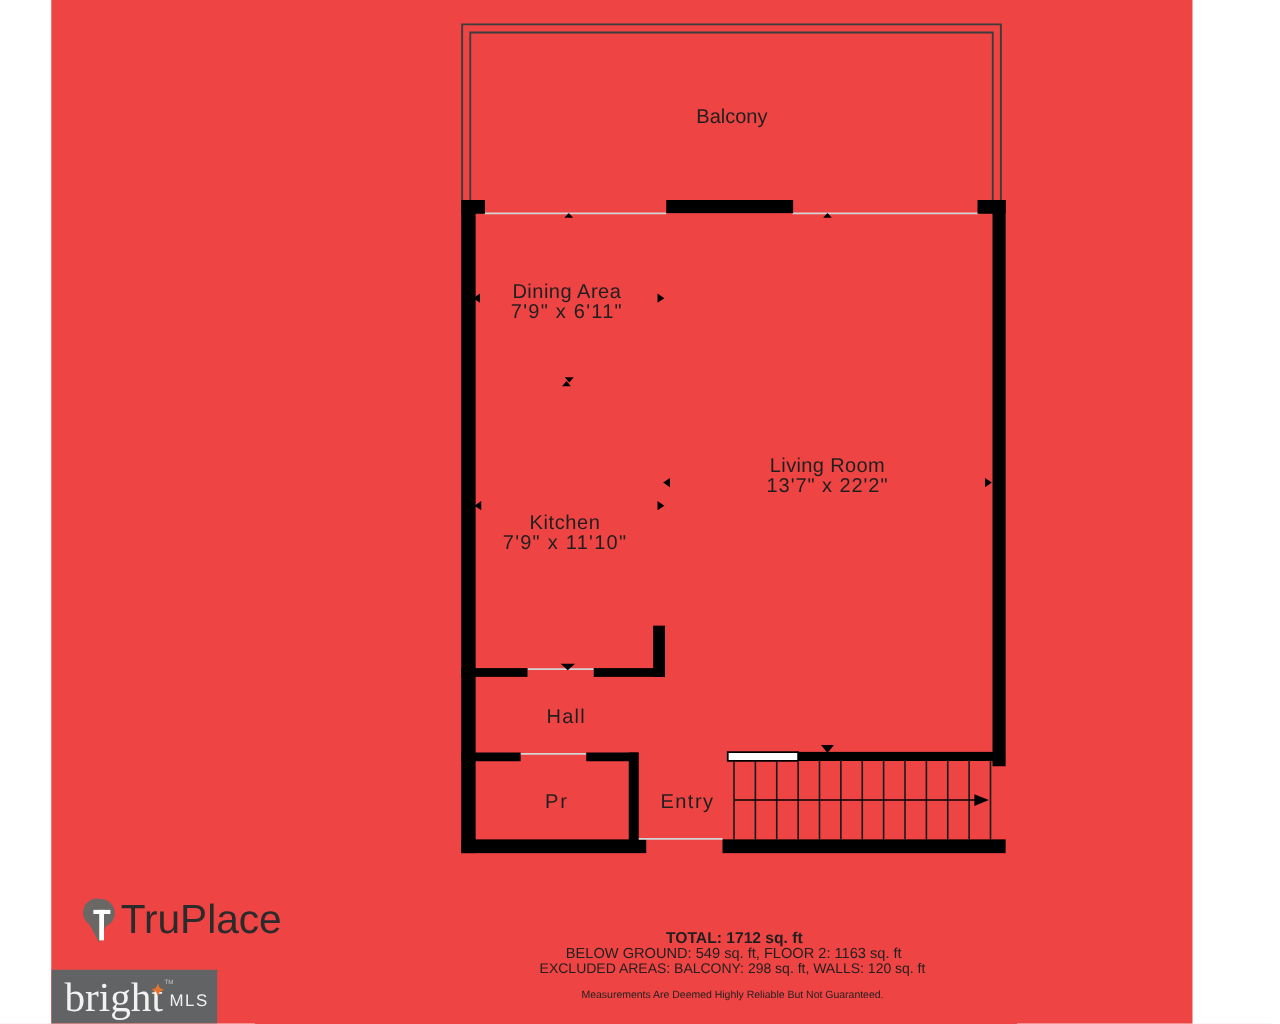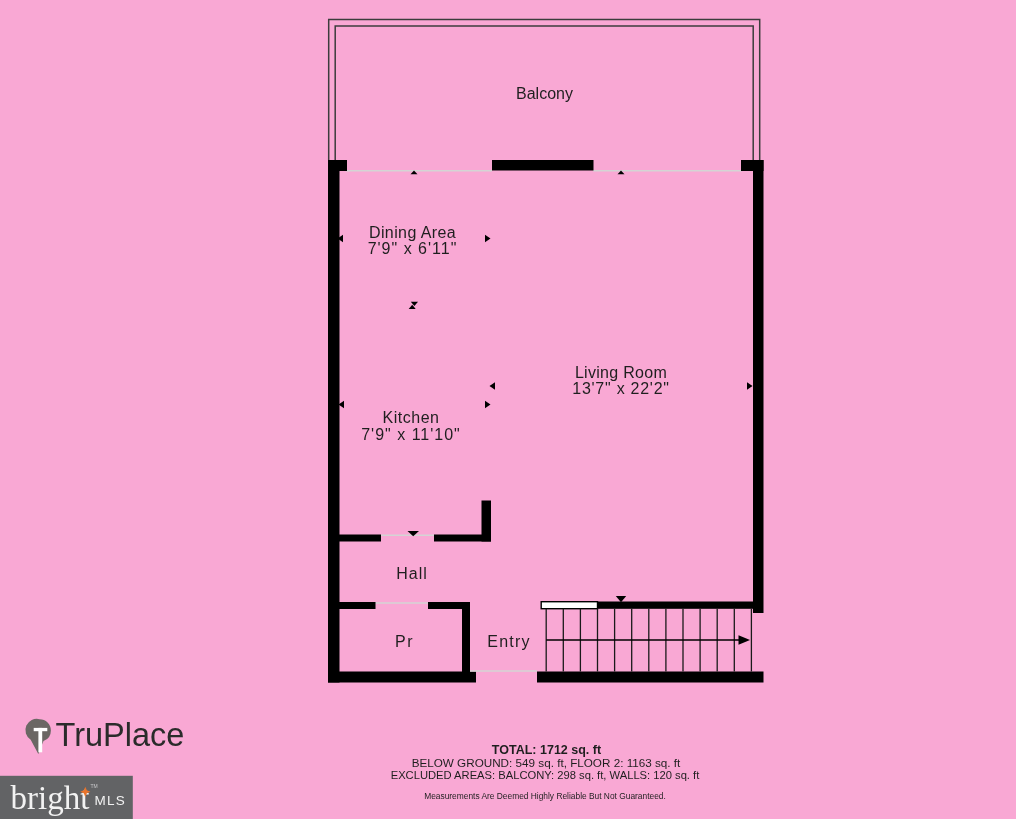--- a/index.html
+++ b/index.html
@@ -1,16 +1,16 @@
 <!DOCTYPE html>
 <html><head>
 <meta charset="utf-8">
 <style>
   html,body{margin:0;padding:0;background:#ffffff;}
-  .page{position:relative;width:1016px;height:819px;background:#f9a8d4;overflow:hidden;}
+  .page{position:relative;width:913px;height:819px;background:#ef4444;overflow:hidden;margin-left:41px;}
   svg{position:absolute;left:0;top:0;}
   text{font-family:"Liberation Sans", sans-serif;fill:#1f1f1f;}
 </style>
 </head>
 <body>
 <div class="page">
 <svg width="1024" height="819" viewBox="0 0 1024 819">
 
   <g fill="none" stroke="#3c3c3c" stroke-width="1.5">
     <polyline points="328.7,160 328.7,19.5 759.7,19.5 759.7,160"></polyline>

